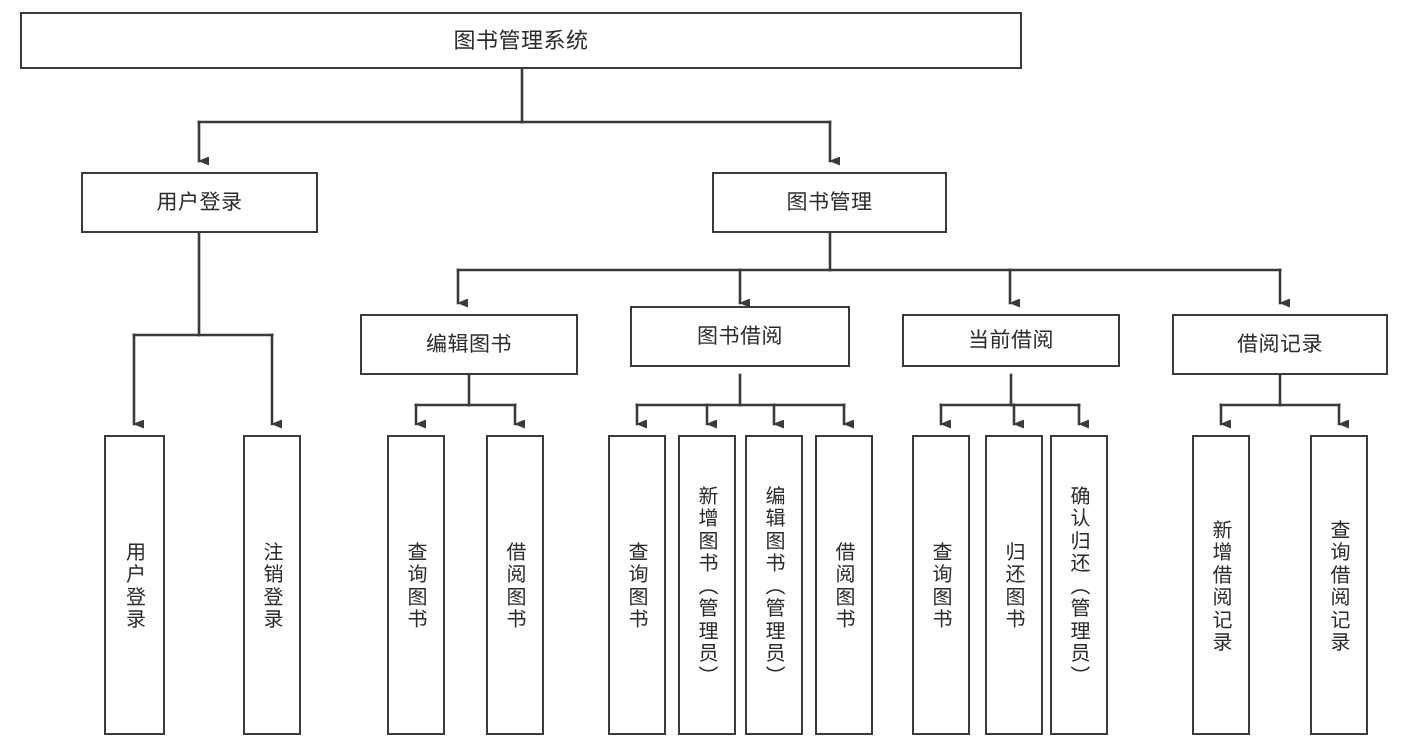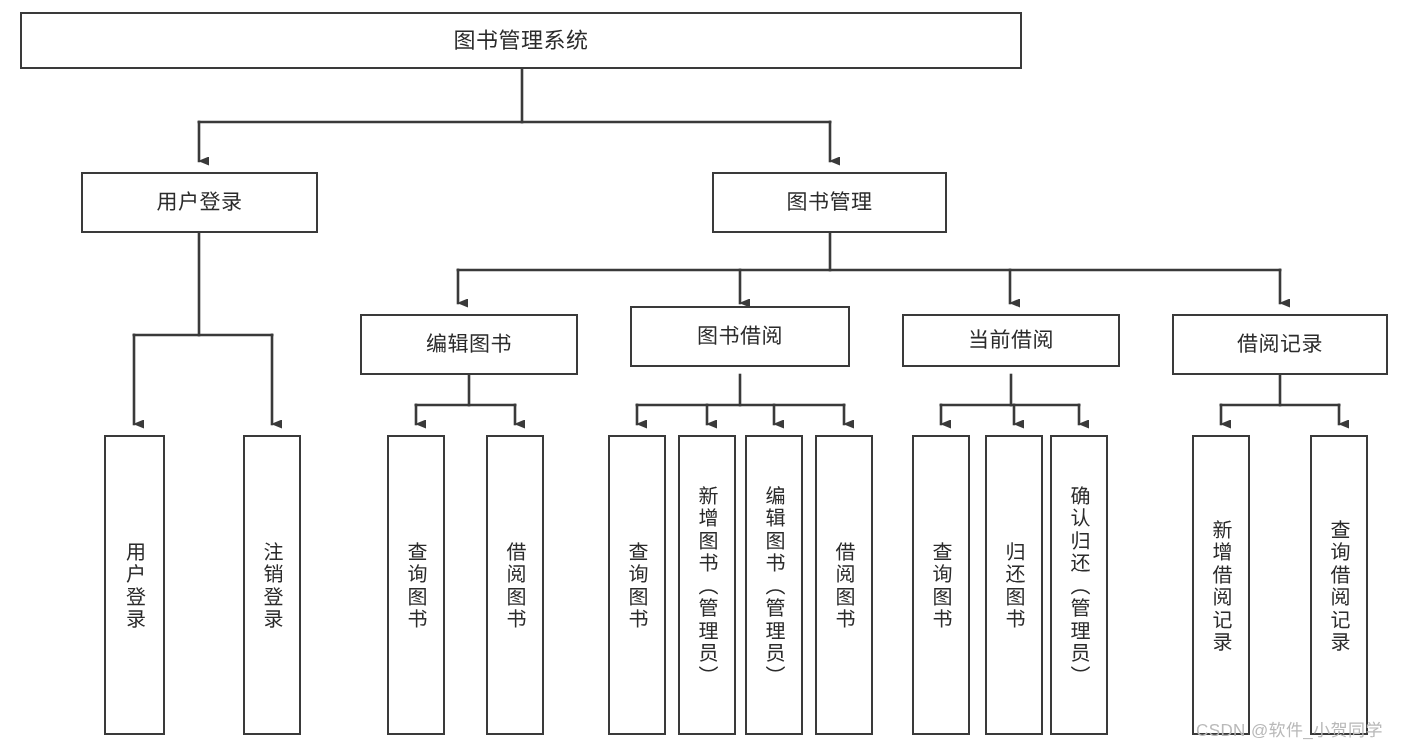--- a/index.html
+++ b/index.html
@@ -168,15 +168,14 @@
         <span class="node-label">确认归还（管理员）</span>
       </div>
       <div class="node-box vertical" style="left: 1192px; top: 435px; width: 58px; height: 300px;">
         <span class="node-label">新增借阅记录</span>
       </div>
       <div class="node-box vertical" style="left: 1310px; top: 435px; width: 58px; height: 300px;">
         <span class="node-label">查询借阅记录</span>
       </div>
     </div>
 
-  <div class="watermark" style="left: 1196px; top: 716px;">CSDN @软件_小贺同学</div>
 
 </div>
 
 </body></html>

